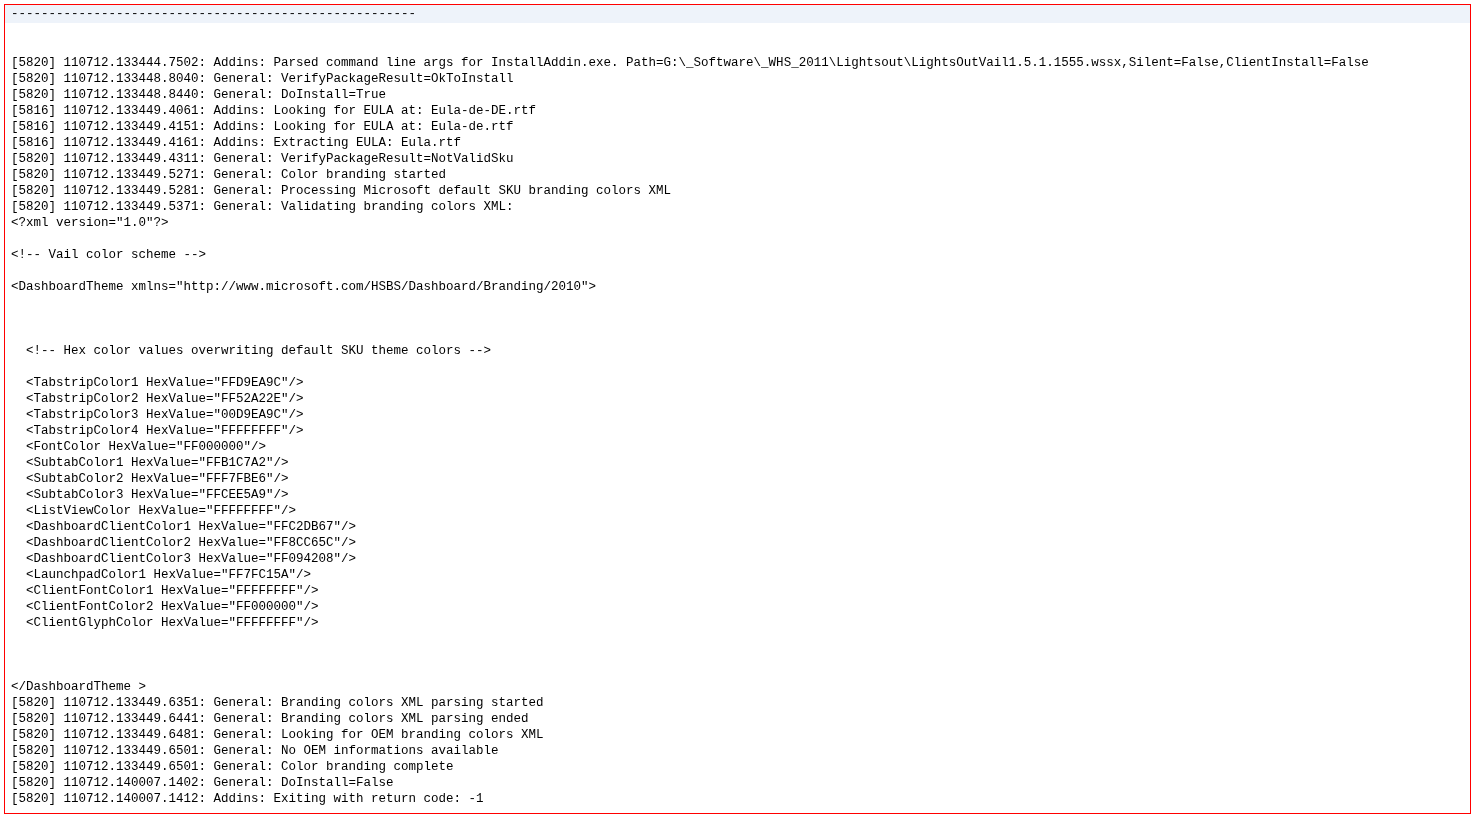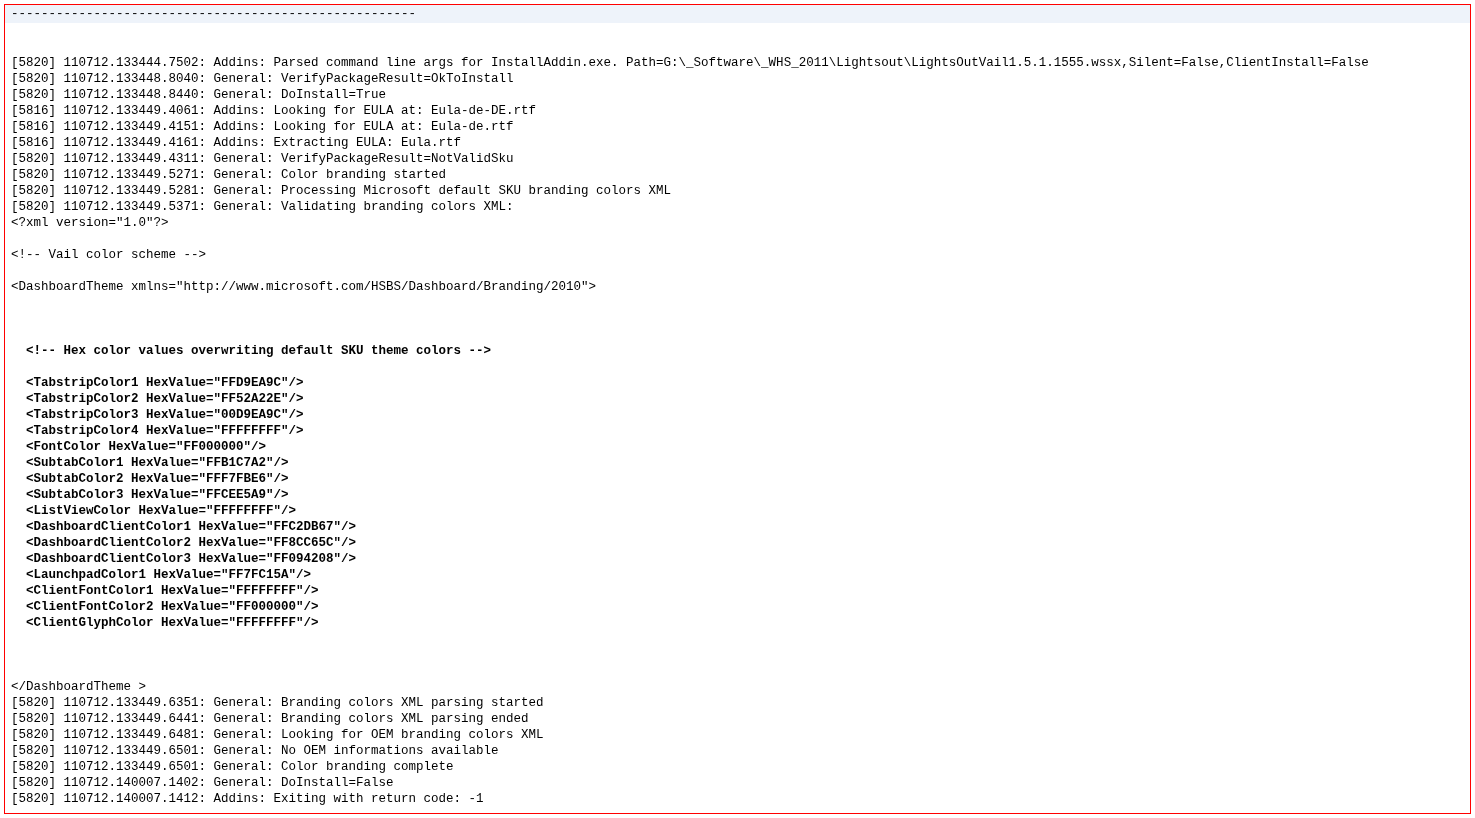--- a/index.html
+++ b/index.html
@@ -38,21 +38,20 @@
     white-space: pre;
   }
   .log-line {
     white-space: pre;
     display: block;
   }
   .indent {
     padding-left: 2ch;
     white-space: pre;
     display: block;
-    font-weight: bold;
   }
 </style>
 </head>
 <body>
 
 <div class="log-frame">
   <span class="header-divider">------------------------------------------------------</span>
   <div class="log-body">
     <div id="top-block"><span class="log-line">[5820] 110712.133444.7502: Addins: Parsed command line args for InstallAddin.exe. Path=G:\_Software\_WHS_2011\Lightsout\LightsOutVail1.5.1.1555.wssx,Silent=False,ClientInstall=False</span><span class="log-line">[5820] 110712.133448.8040: General: VerifyPackageResult=OkToInstall</span><span class="log-line">[5820] 110712.133448.8440: General: DoInstall=True</span><span class="log-line">[5816] 110712.133449.4061: Addins: Looking for EULA at: Eula-de-DE.rtf</span><span class="log-line">[5816] 110712.133449.4151: Addins: Looking for EULA at: Eula-de.rtf</span><span class="log-line">[5816] 110712.133449.4161: Addins: Extracting EULA: Eula.rtf</span><span class="log-line">[5820] 110712.133449.4311: General: VerifyPackageResult=NotValidSku</span><span class="log-line">[5820] 110712.133449.5271: General: Color branding started</span><span class="log-line">[5820] 110712.133449.5281: General: Processing Microsoft default SKU branding colors XML</span><span class="log-line">[5820] 110712.133449.5371: General: Validating branding colors XML:</span><span class="log-line">&lt;?xml version="1.0"?&gt;</span><span class="log-line">&nbsp;</span><span class="log-line">&lt;!-- Vail color scheme --&gt;</span><span class="log-line">&nbsp;</span><span class="log-line">&lt;DashboardTheme xmlns="http://www.microsoft.com/HSBS/Dashboard/Branding/2010"&gt;</span><span class="log-line">&nbsp;</span></div>
     <div id="indent-block"><span class="indent">&lt;!-- Hex color values overwriting default SKU theme colors --&gt;</span><span class="indent">&nbsp;</span><span class="indent">&lt;TabstripColor1 HexValue="FFD9EA9C"/&gt;</span><span class="indent">&lt;TabstripColor2 HexValue="FF52A22E"/&gt;</span><span class="indent">&lt;TabstripColor3 HexValue="00D9EA9C"/&gt;</span><span class="indent">&lt;TabstripColor4 HexValue="FFFFFFFF"/&gt;</span><span class="indent">&lt;FontColor HexValue="FF000000"/&gt;</span><span class="indent">&lt;SubtabColor1 HexValue="FFB1C7A2"/&gt;</span><span class="indent">&lt;SubtabColor2 HexValue="FFF7FBE6"/&gt;</span><span class="indent">&lt;SubtabColor3 HexValue="FFCEE5A9"/&gt;</span><span class="indent">&lt;ListViewColor HexValue="FFFFFFFF"/&gt;</span><span class="indent">&lt;DashboardClientColor1 HexValue="FFC2DB67"/&gt;</span><span class="indent">&lt;DashboardClientColor2 HexValue="FF8CC65C"/&gt;</span><span class="indent">&lt;DashboardClientColor3 HexValue="FF094208"/&gt;</span><span class="indent">&lt;LaunchpadColor1 HexValue="FF7FC15A"/&gt;</span><span class="indent">&lt;ClientFontColor1 HexValue="FFFFFFFF"/&gt;</span><span class="indent">&lt;ClientFontColor2 HexValue="FF000000"/&gt;</span><span class="indent">&lt;ClientGlyphColor HexValue="FFFFFFFF"/&gt;</span><span class="indent">&nbsp;</span></div>

